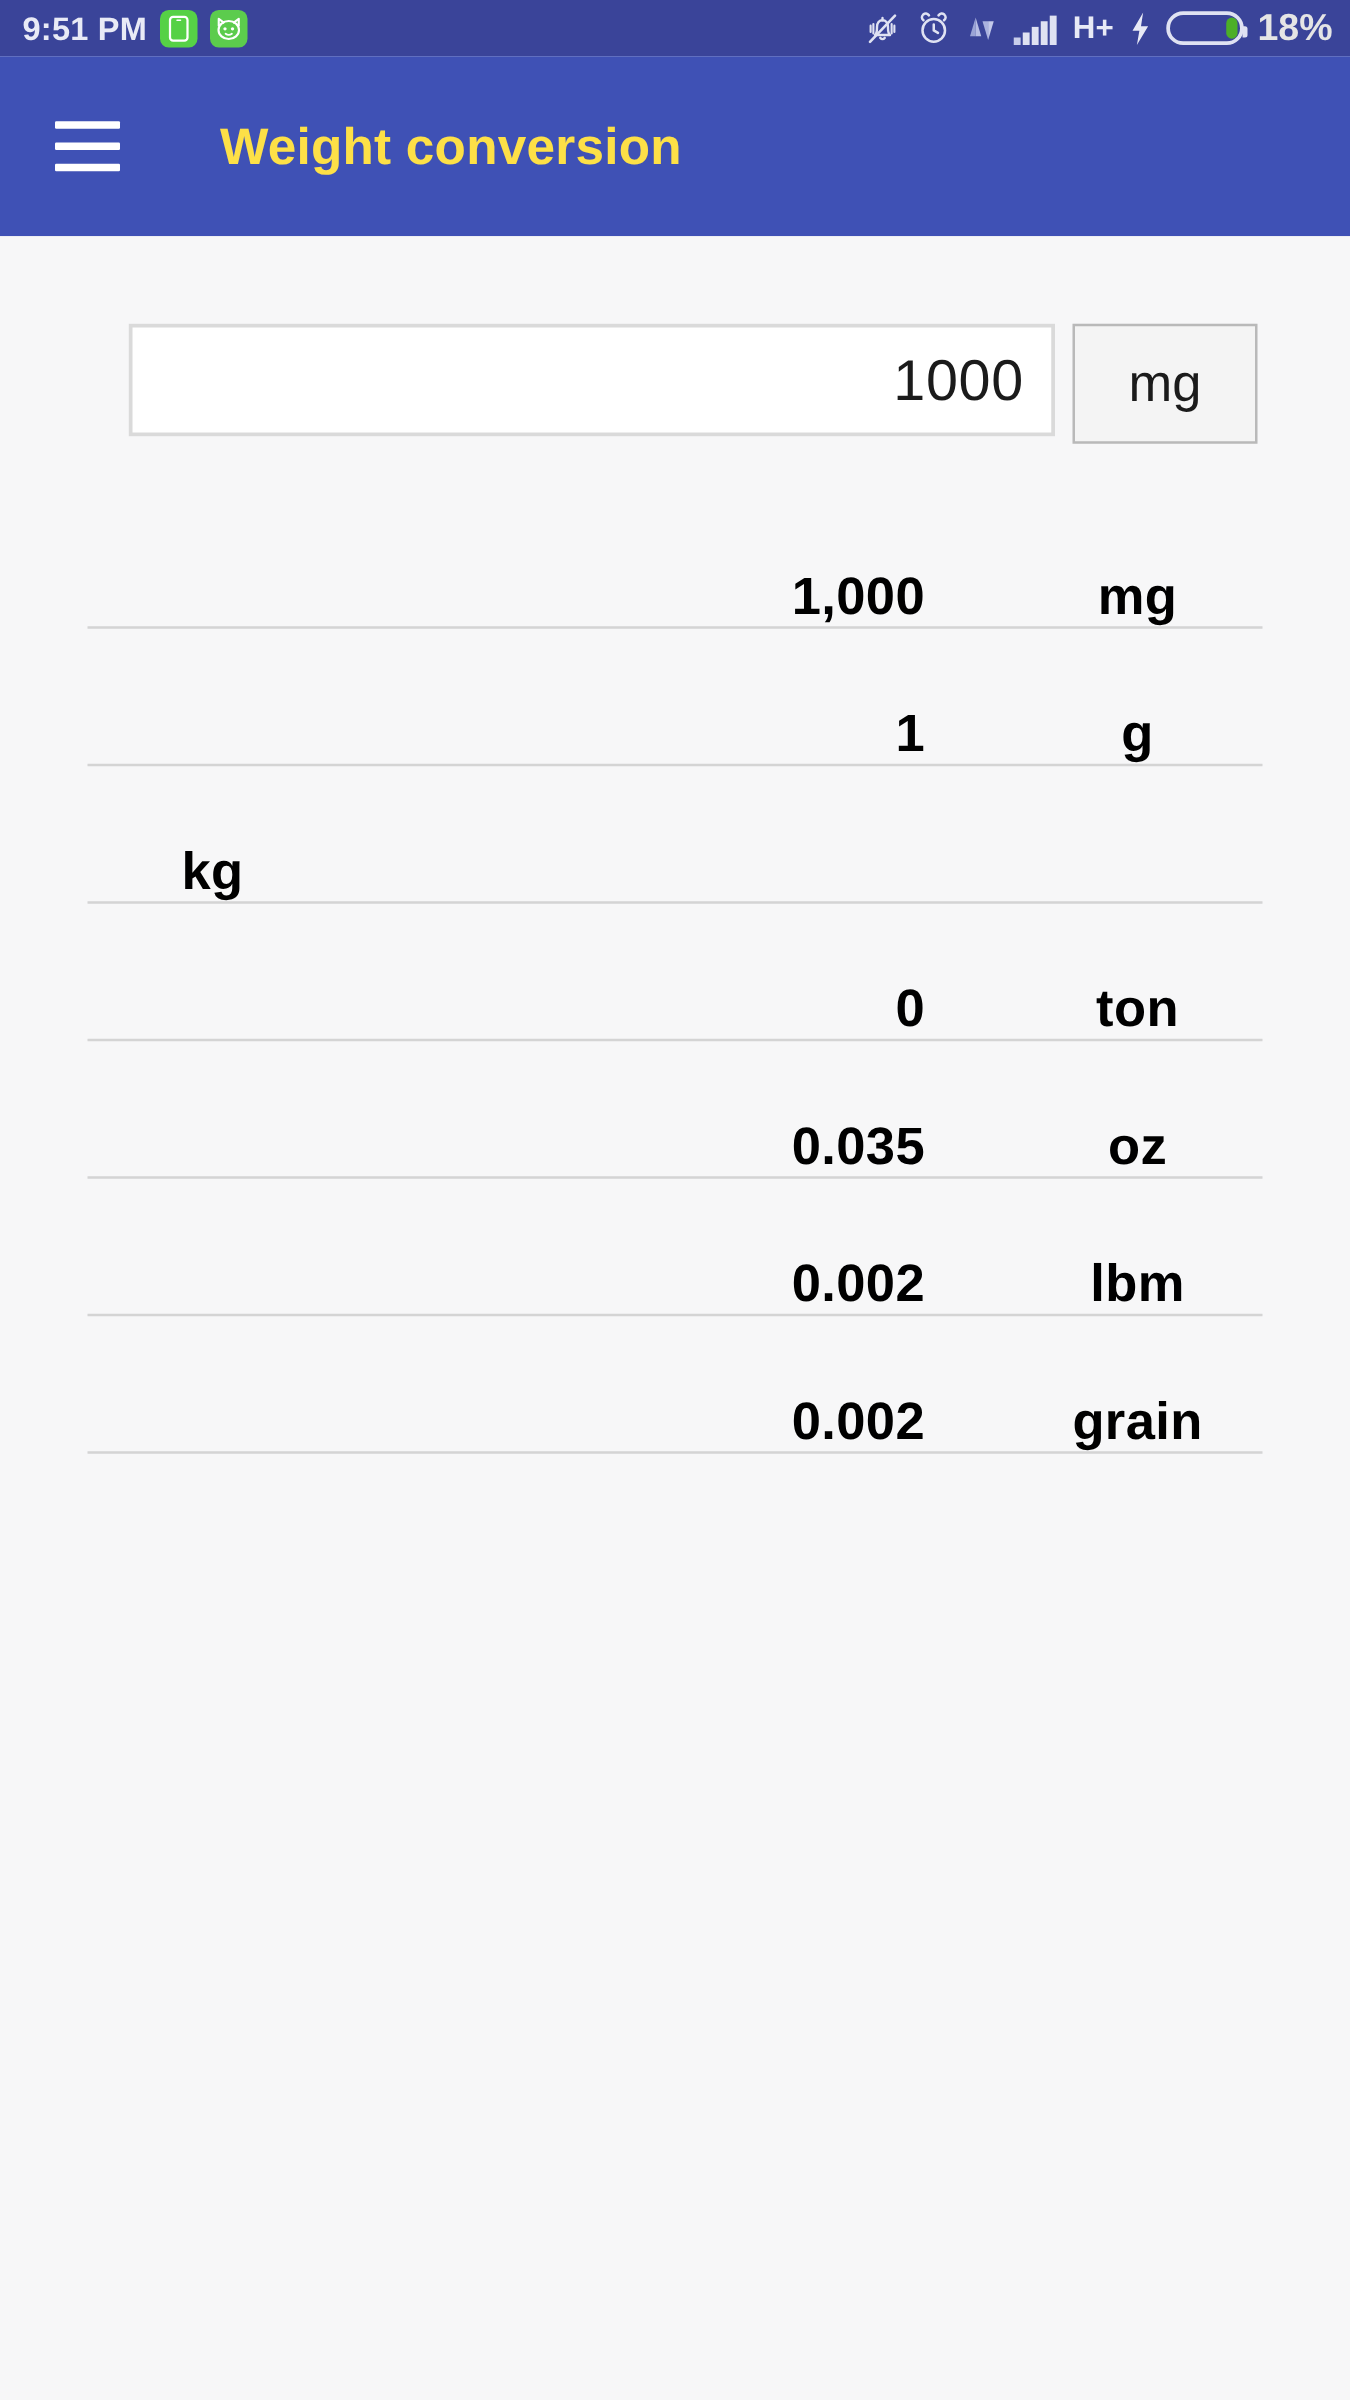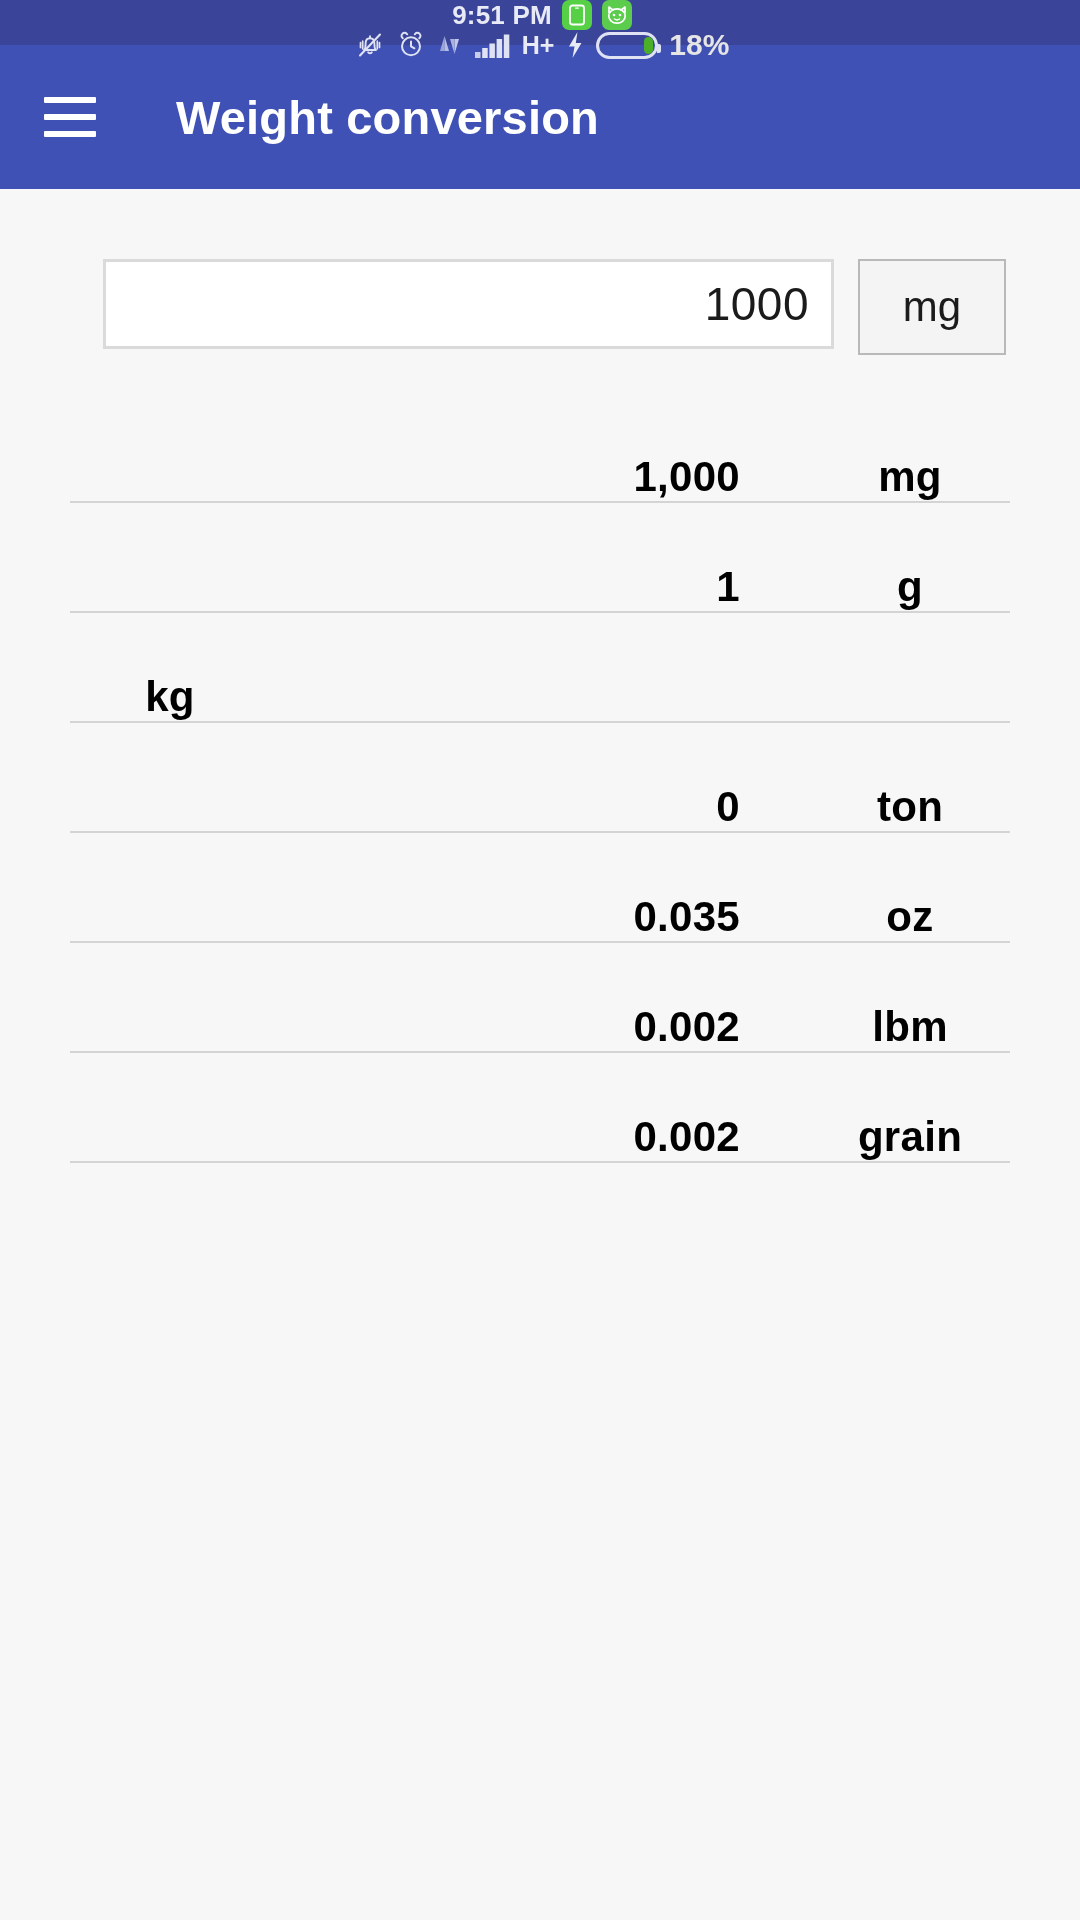--- a/index.html
+++ b/index.html
@@ -10,21 +10,20 @@
     overflow:hidden;
   }
 
   
   .statusbar{
     height:45px; width:100%;
     background:#3a4499;
     display:flex; align-items:center;
     padding:0 14px 0 18px;
     color:#dfe2f2;
-    flex-direction:column;
   }
   .sb-time{
     font-size:26px; font-weight:700; letter-spacing:.2px;
     color:#e8eaf6; line-height:1;
   }
   .sb-left{ display:flex; align-items:center; gap:10px; }
   .sb-appicon{
     width:30px; height:30px; border-radius:7px;
     background:#56d146; display:flex; align-items:center; justify-content:center;
   }
@@ -59,35 +58,35 @@
     padding-left:44px;
   }
   .hamburger{
     width:52px; height:40px;
     display:flex; flex-direction:column; justify-content:space-between;
     cursor:pointer;
   }
   .hamburger span{ display:block; height:6px; width:100%; background:#fff; border-radius:1px; }
   .appbar-title{
     margin-left:80px;
-    font-size:47px; font-weight:700; color:#ffffff;
+    font-size:41px; font-weight:700; color:#fde047;
     letter-spacing:.2px;
   }
 
   
   .content{
     background:#f7f7f8;
     width:100%; height:calc(1920px - 45px - 144px);
     padding-top:70px;
   }
 
   .input-row{
     display:flex; align-items:flex-start;
     padding:0 74px 0 103px;
-    gap:24px;
+    gap:14px;
   }
   .input-box{
     flex:1;
     height:90px;
     background:#ffffff;
     border:3px solid #dadada;
     display:flex; align-items:center; justify-content:flex-end;
     padding-right:22px;
   }
   .input-value{

